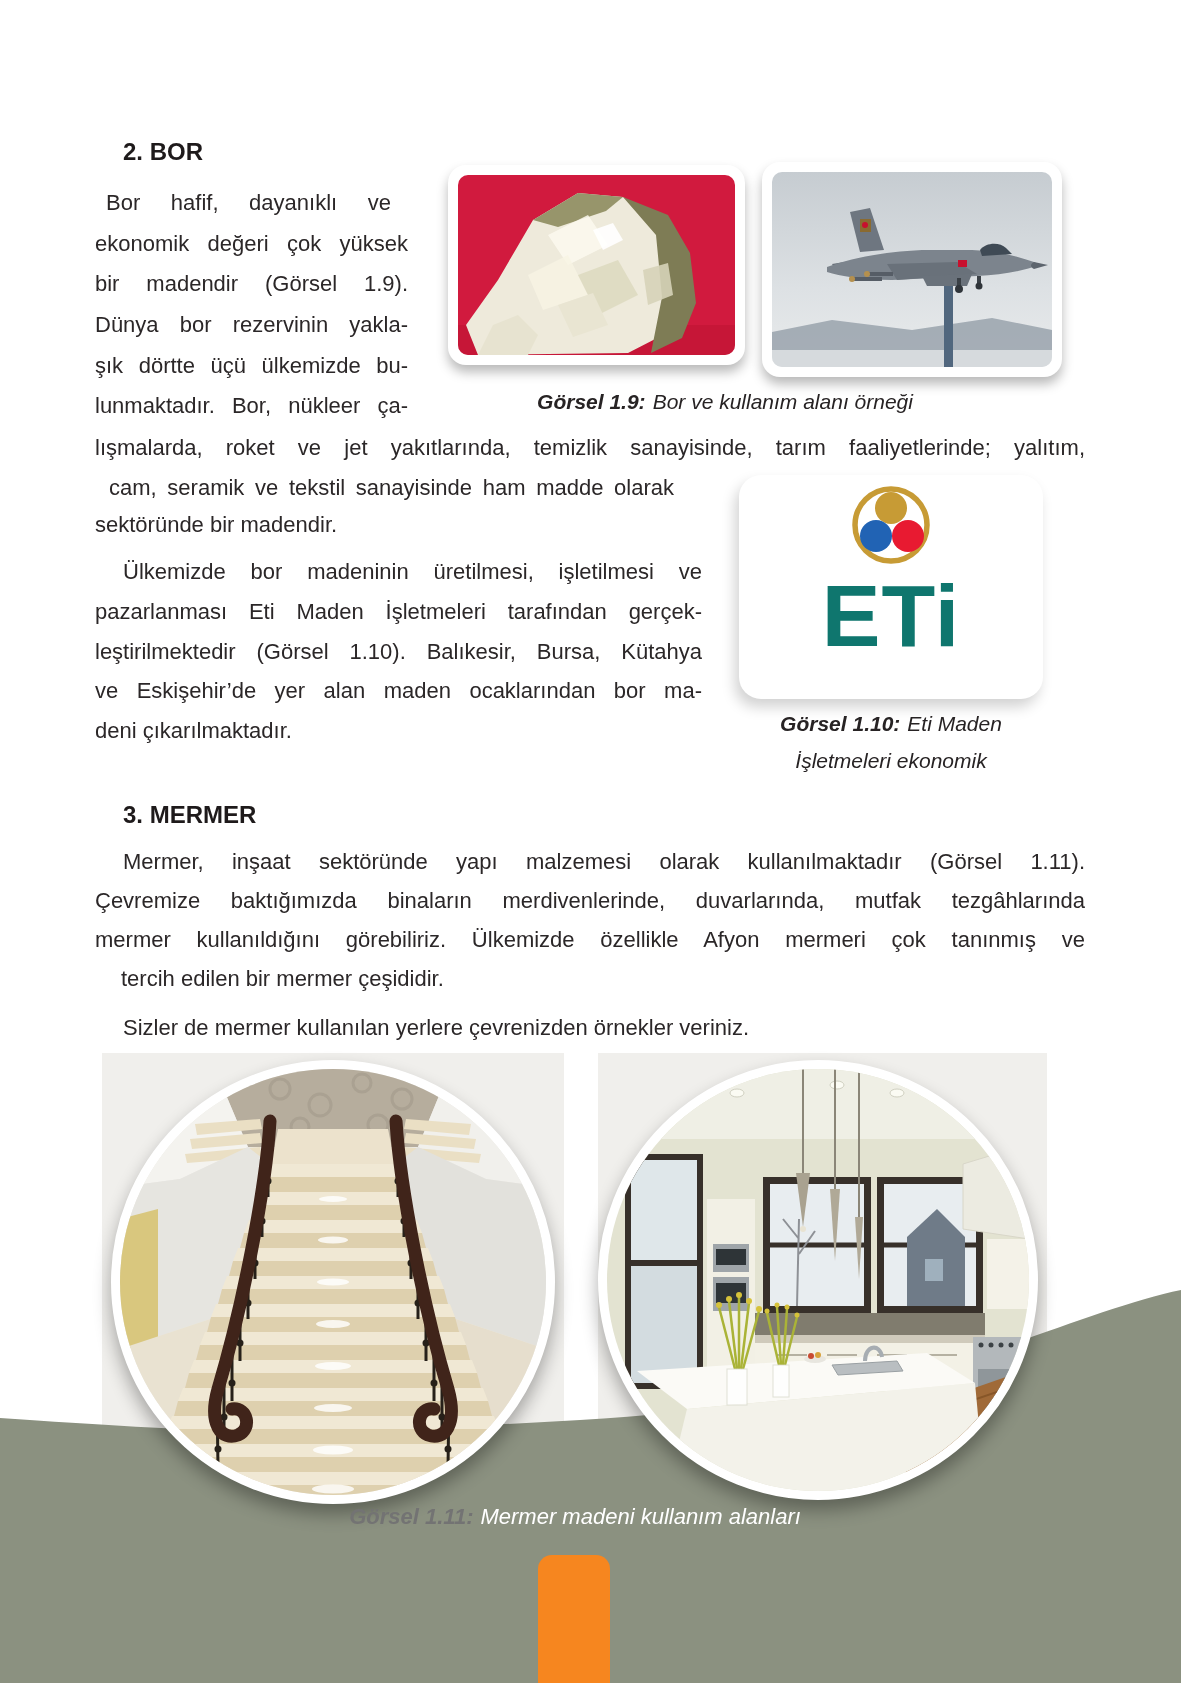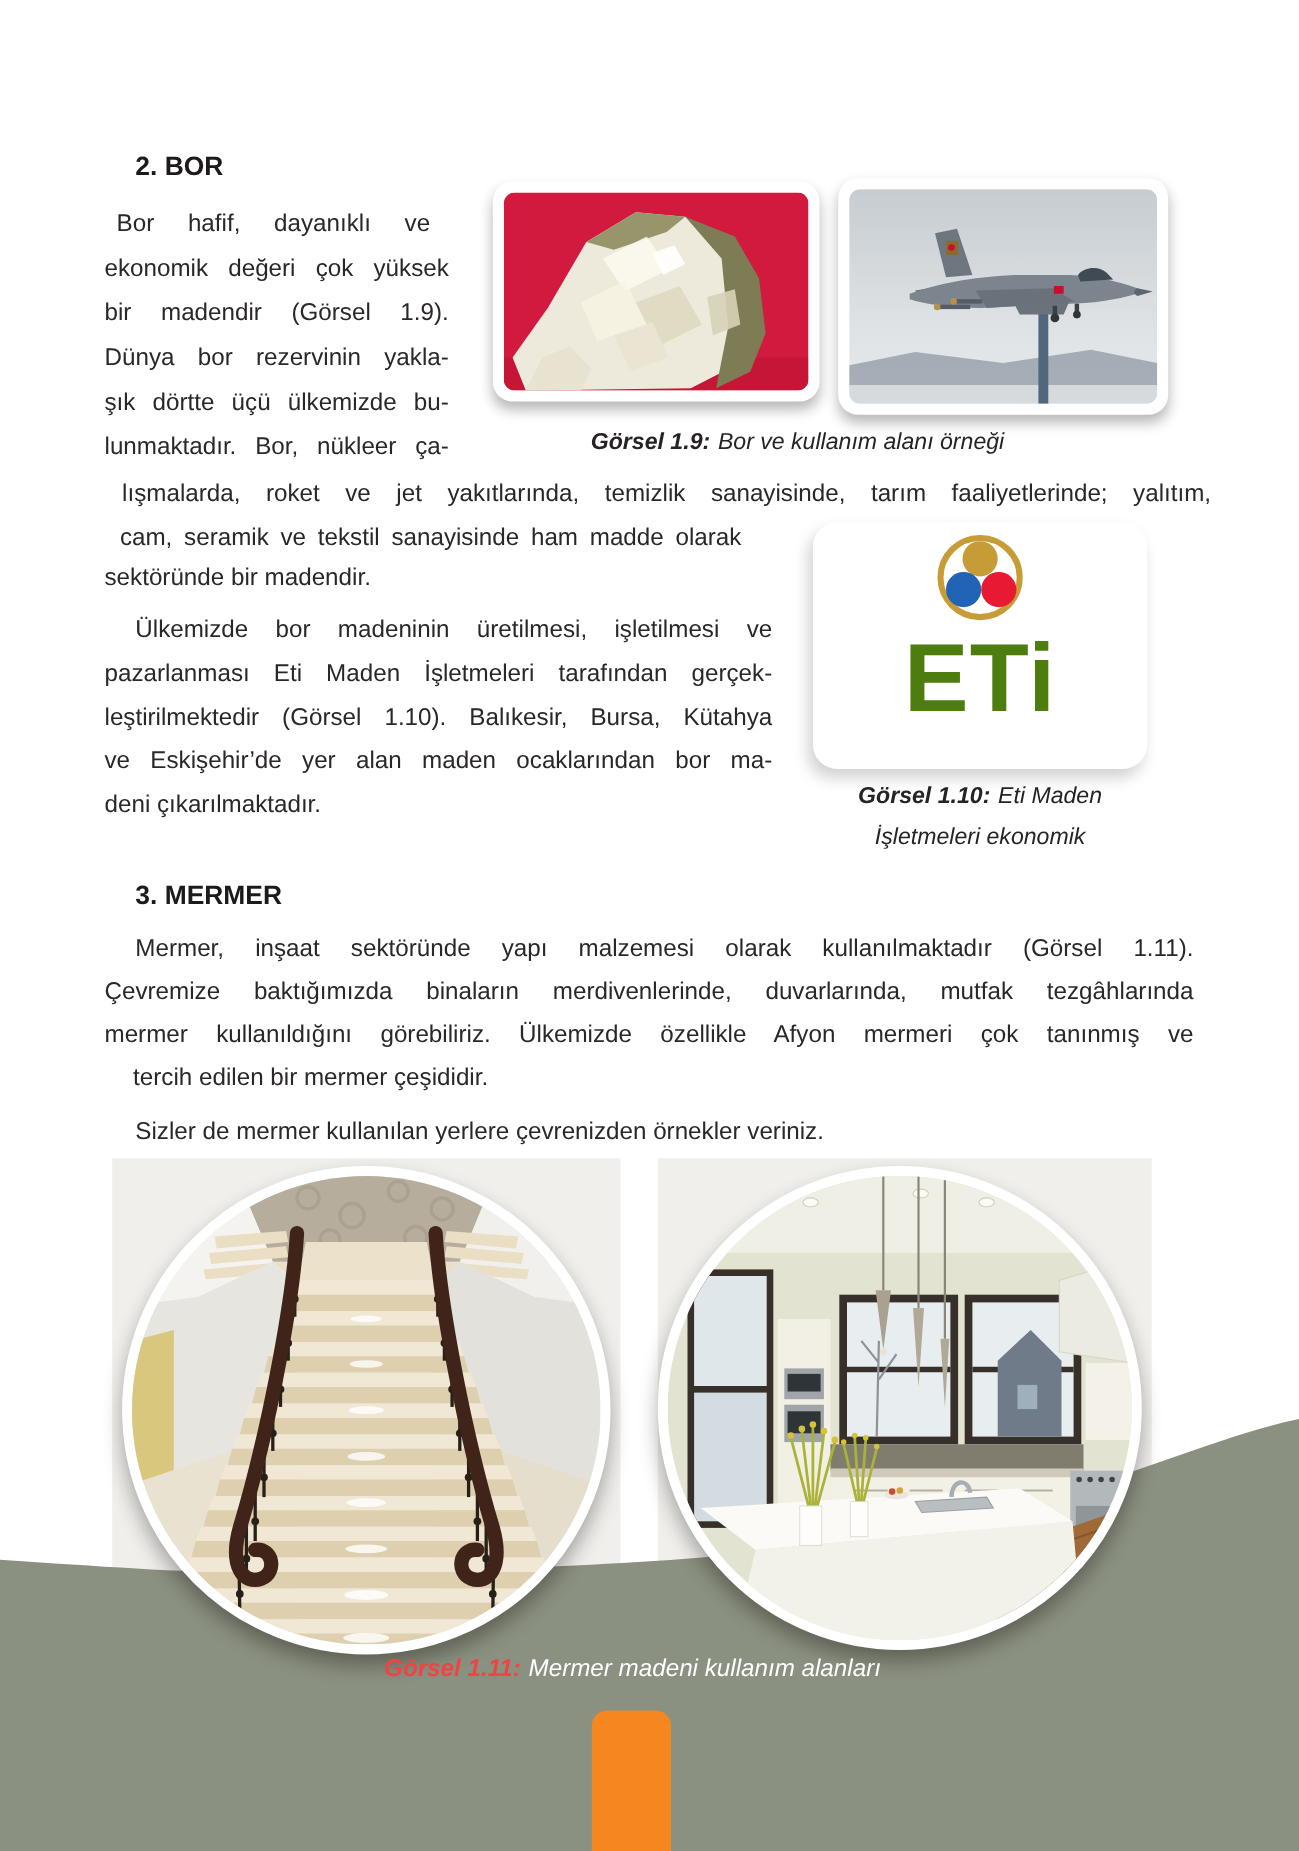--- a/index.html
+++ b/index.html
@@ -11,31 +11,31 @@
   .l{text-align:left;}
   .ind{text-indent:28px;}
   .frame{position:absolute;background:#ffffff;border-radius:18px;padding:10px;
          box-shadow:0 7px 12px rgba(0,0,0,0.28);}
   .frame svg{display:block;border-radius:10px;}
   .caption{position:absolute;font-size:21px;font-style:italic;color:#272324;text-align:center;}
   .cap-label{font-weight:bold;margin-right:7px;}
   .logo-card{position:absolute;left:739px;top:475px;width:304px;height:224px;background:#ffffff;
              border-radius:22px;box-shadow:-4px 8px 14px rgba(0,0,0,0.18);}
   .eti-word{position:absolute;left:739px;top:570px;width:304px;text-align:center;
-            font-size:88px;line-height:92px;font-weight:bold;color:#4d7c0f;letter-spacing:1px;}
+            font-size:88px;line-height:92px;font-weight:bold;color:#0f766e;letter-spacing:1px;}
   .eti-sub{position:absolute;left:739px;top:652px;width:304px;text-align:center;
            font-size:36px;line-height:32px;font-weight:bold;color:#c79b35;letter-spacing:3px;}
   .backdrop{position:absolute;background:#f0efec;}
   .circle-photo{position:absolute;border:9px solid #ffffff;border-radius:50%;overflow:hidden;
                 box-shadow:0 10px 18px rgba(0,0,0,0.32);background:#fff;}
   .circle-photo svg{display:block;}
   .wave{position:absolute;left:0;top:1250px;width:1181px;height:433px;}
   .green-caption{position:absolute;left:275px;top:1504px;width:600px;text-align:center;
                  font-size:22px;font-style:italic;color:#ffffff;}
-  .green-caption .cap-label{color:#ef4444;text-align:center;}
+  .green-caption .cap-label{color:#737373;text-align:center;}
   .orange-tab{position:absolute;left:538px;top:1555px;width:72px;height:128px;
               background:#f6861f;border-radius:14px 14px 0 0;}
   .z1{z-index:1}.z2{z-index:2}.z3{z-index:3}.z4{z-index:4}
 </style>
 </head>
 <body>
 
 <div class="page">
 
   <div class="h1" style="left:123px;top:138px;">2. BOR</div>
@@ -95,21 +95,21 @@
   <div class="caption" style="left:445px;top:390px;width:560px;">
     <span class="cap-label">Görsel 1.9:</span><span>Bor ve kullanım alanı örneği</span>
   </div>
 
   <div class="line j ind" style="left:78px;top:188px;width:313px;">Bor hafif, dayanıklı ve</div>
   <div class="line j" style="left:95px;top:229px;width:313px;">ekonomik değeri çok yüksek</div>
   <div class="line j" style="left:95px;top:269px;width:313px;">bir madendir (Görsel 1.9).</div>
   <div class="line j" style="left:95px;top:351px;width:313px;">şık dörtte üçü ülkemizde bu-</div>
   <div class="line j" style="left:95px;top:310px;width:313px;">Dünya bor rezervinin yakla-</div>
   <div class="line j" style="left:95px;top:391px;width:313px;">lunmaktadır. Bor, nükleer ça-</div>
-  <div class="line j" style="left:95px;top:433px;width:990px;margin-left:16px;">lışmalarda, roket ve jet yakıtlarında, temizlik sanayisinde, tarım faaliyetlerinde; yalıtım,</div>
+  <div class="line j" style="left:95px;top:433px;width:990px;">lışmalarda, roket ve jet yakıtlarında, temizlik sanayisinde, tarım faaliyetlerinde; yalıtım,</div>
   <div class="line j" style="left:109px;top:473px;width:565px;">cam, seramik ve tekstil sanayisinde ham madde olarak</div>
   <div class="line l" style="left:95px;top:510px;width:565px;">sektöründe bir madendir.</div>
 
   <div class="line j ind" style="left:95px;top:557px;width:607px;">Ülkemizde bor madeninin üretilmesi, işletilmesi ve</div>
   <div class="line j" style="left:95px;top:597px;width:607px;">pazarlanması Eti Maden İşletmeleri tarafından gerçek-</div>
   <div class="line j" style="left:95px;top:637px;width:607px;">leştirilmektedir (Görsel 1.10). Balıkesir, Bursa, Kütahya</div>
   <div class="line j" style="left:95px;top:676px;width:607px;">ve Eskişehir’de yer alan maden ocaklarından bor ma-</div>
   <div class="line l" style="left:95px;top:716px;width:607px;">deni çıkarılmaktadır.</div>
 
   <div class="logo-card"></div>

